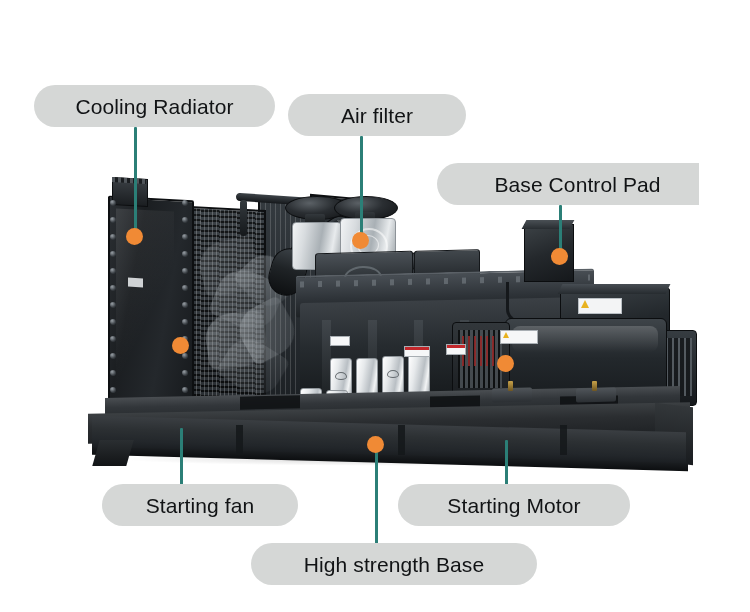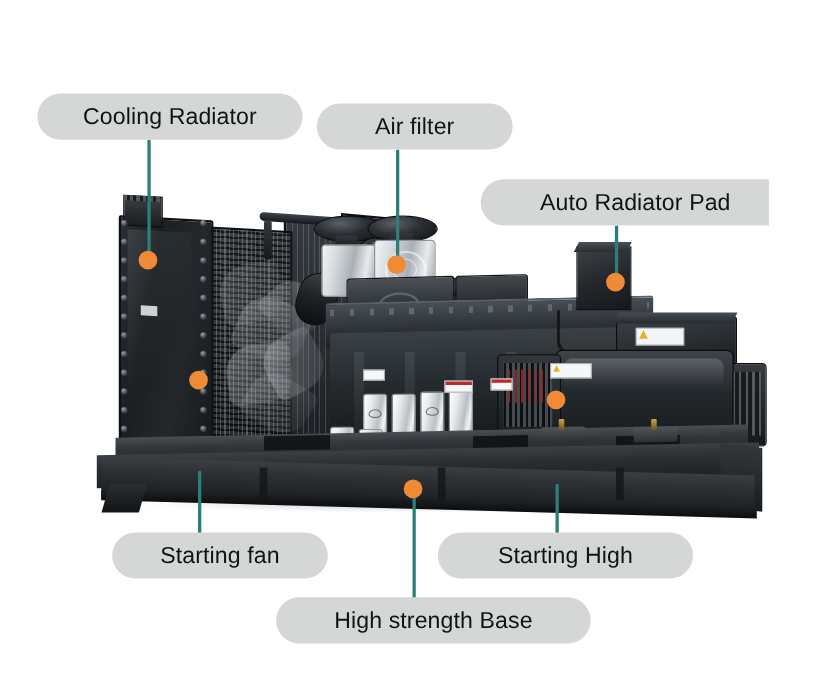--- a/index.html
+++ b/index.html
@@ -334,25 +334,25 @@
 
   <div id="callouts">
       <div class="lead" style="left: 134px; top: 127px; height: 108px; background: rgb(43, 127, 119);"></div>
       <div class="dot" style="left: 126px; top: 228px; background: rgb(240, 138, 53);"></div>
       <div class="pill" style="left: 34px; top: 85px; width: 205px; background: rgb(213, 215, 214); color: rgb(17, 19, 21);">Cooling Radiator</div>
       <div class="lead" style="left: 360px; top: 136px; height: 104px; background: rgb(43, 127, 119);"></div>
       <div class="dot" style="left: 352px; top: 232px; background: rgb(240, 138, 53);"></div>
       <div class="pill" style="left: 288px; top: 94px; width: 142px; background: rgb(213, 215, 214); color: rgb(17, 19, 21);">Air filter</div>
       <div class="lead" style="left: 559px; top: 205px; height: 50px; background: rgb(43, 127, 119);"></div>
       <div class="dot" style="left: 551px; top: 248px; background: rgb(240, 138, 53);"></div>
-      <div class="pill" style="left: 437px; top: 163px; width: 245px; background: rgb(213, 215, 214); color: rgb(17, 19, 21);">Auto Radiator Pad</div>
+      <div class="pill" style="left: 437px; top: 163px; width: 245px; background: rgb(213, 215, 214); color: rgb(17, 19, 21);">Base Control Pad</div>
       <div class="lead" style="left: 180px; top: 428px; height: 72px; background: rgb(43, 127, 119);"></div>
       <div class="dot" style="left: 172px; top: 337px; background: rgb(240, 138, 53);"></div>
       <div class="pill" style="left: 102px; top: 484px; width: 160px; background: rgb(213, 215, 214); color: rgb(17, 19, 21);">Starting fan</div>
       <div class="lead" style="left: 505px; top: 440px; height: 60px; background: rgb(43, 127, 119);"></div>
       <div class="dot" style="left: 497px; top: 355px; background: rgb(240, 138, 53);"></div>
-      <div class="pill" style="left: 398px; top: 484px; width: 196px; background: rgb(213, 215, 214); color: rgb(17, 19, 21);">Starting High</div>
+      <div class="pill" style="left: 398px; top: 484px; width: 196px; background: rgb(213, 215, 214); color: rgb(17, 19, 21);">Starting Motor</div>
       <div class="lead" style="left: 375px; top: 444px; height: 104px; background: rgb(43, 127, 119);"></div>
       <div class="dot" style="left: 367px; top: 436px; background: rgb(240, 138, 53);"></div>
       <div class="pill" style="left: 251px; top: 543px; width: 250px; background: rgb(213, 215, 214); color: rgb(17, 19, 21);">High strength Base</div>
     </div>
 
 </div>
 
 </body></html>

